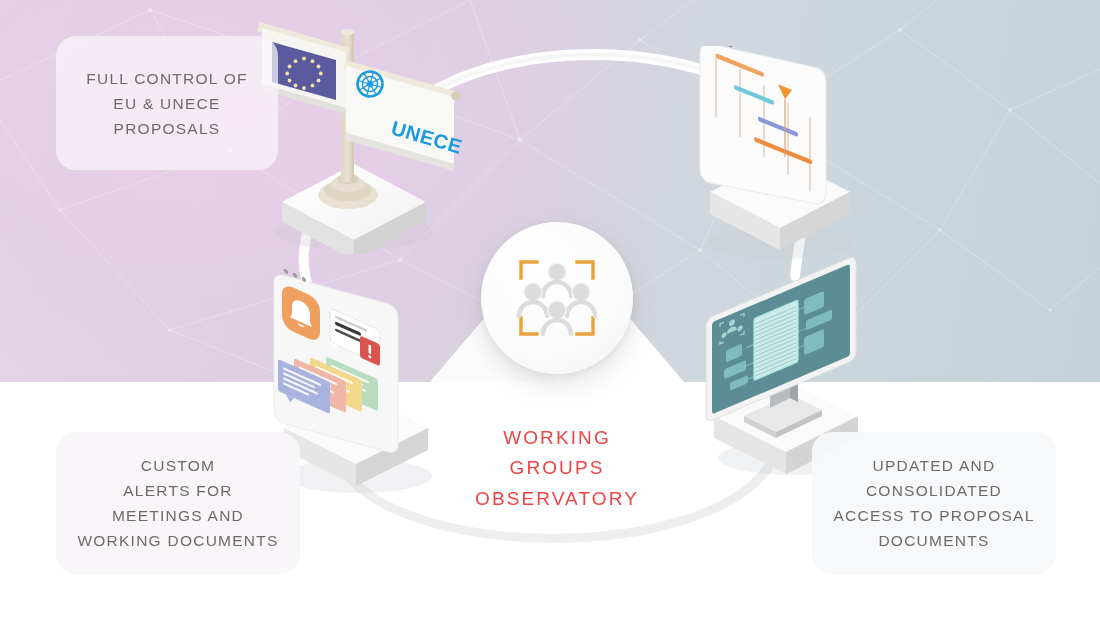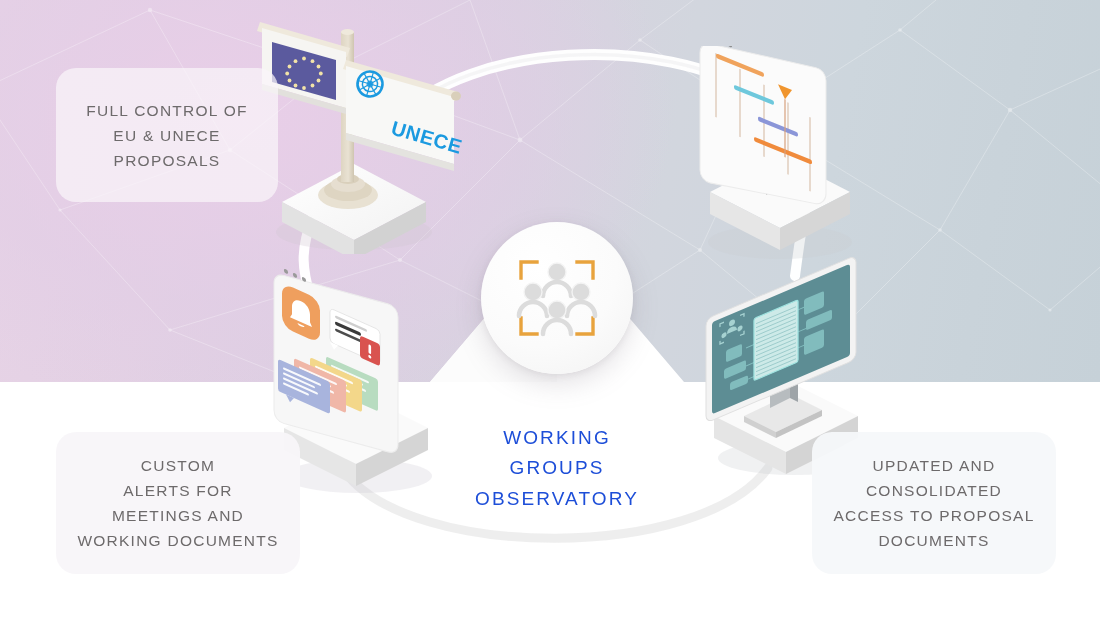--- a/index.html
+++ b/index.html
@@ -34,35 +34,35 @@
     display:flex; align-items:center; justify-content:center;
     text-align:center;
     color:#6d6a6b;
     font-size:15.5px;
     letter-spacing:1.25px;
     line-height:25px;
     padding:14px 18px;
     font-weight:400;
   }
   .callout span { display:block; white-space:pre-line; }
-  #callout-tl { left:56px;  top:36px;  width:222px; height:134px; background:rgba(250,245,250,0.72);margin-top:32px; }
+  #callout-tl { left:56px;  top:36px;  width:222px; height:134px; background:rgba(250,245,250,0.72); }
   #callout-tr { left:812px; top:34px;  width:242px; height:142px; background:rgba(246,248,250,0.80); }
   #callout-bl { left:56px;  top:432px; width:244px; height:142px; background:rgba(248,245,249,0.95); }
   #callout-br { left:812px; top:432px; width:244px; height:142px; background:rgba(245,248,250,0.95); }
 
   
   #center-circle {
     position:absolute; left:481px; top:222px; width:152px; height:152px;
     border-radius:50%;
     background:radial-gradient(circle at 38% 30%, #ffffff 0%, #fbfbfb 55%, #f2f2f2 100%);
     box-shadow:0 10px 26px rgba(130,125,135,0.22), 0 2px 6px rgba(120,115,125,0.12);
   }
   #center-label {
     position:absolute; left:430px; top:392px; width:254px;
-    text-align:center; color:#1d4ed8;
+    text-align:center; color:#ef4444;
     font-size:19px; letter-spacing:2.1px; line-height:30.5px;
     white-space:pre-line;
   }
   .ctext { display:block; }
 </style>
 </head>
 <body>
 
 <div id="stage">
 

